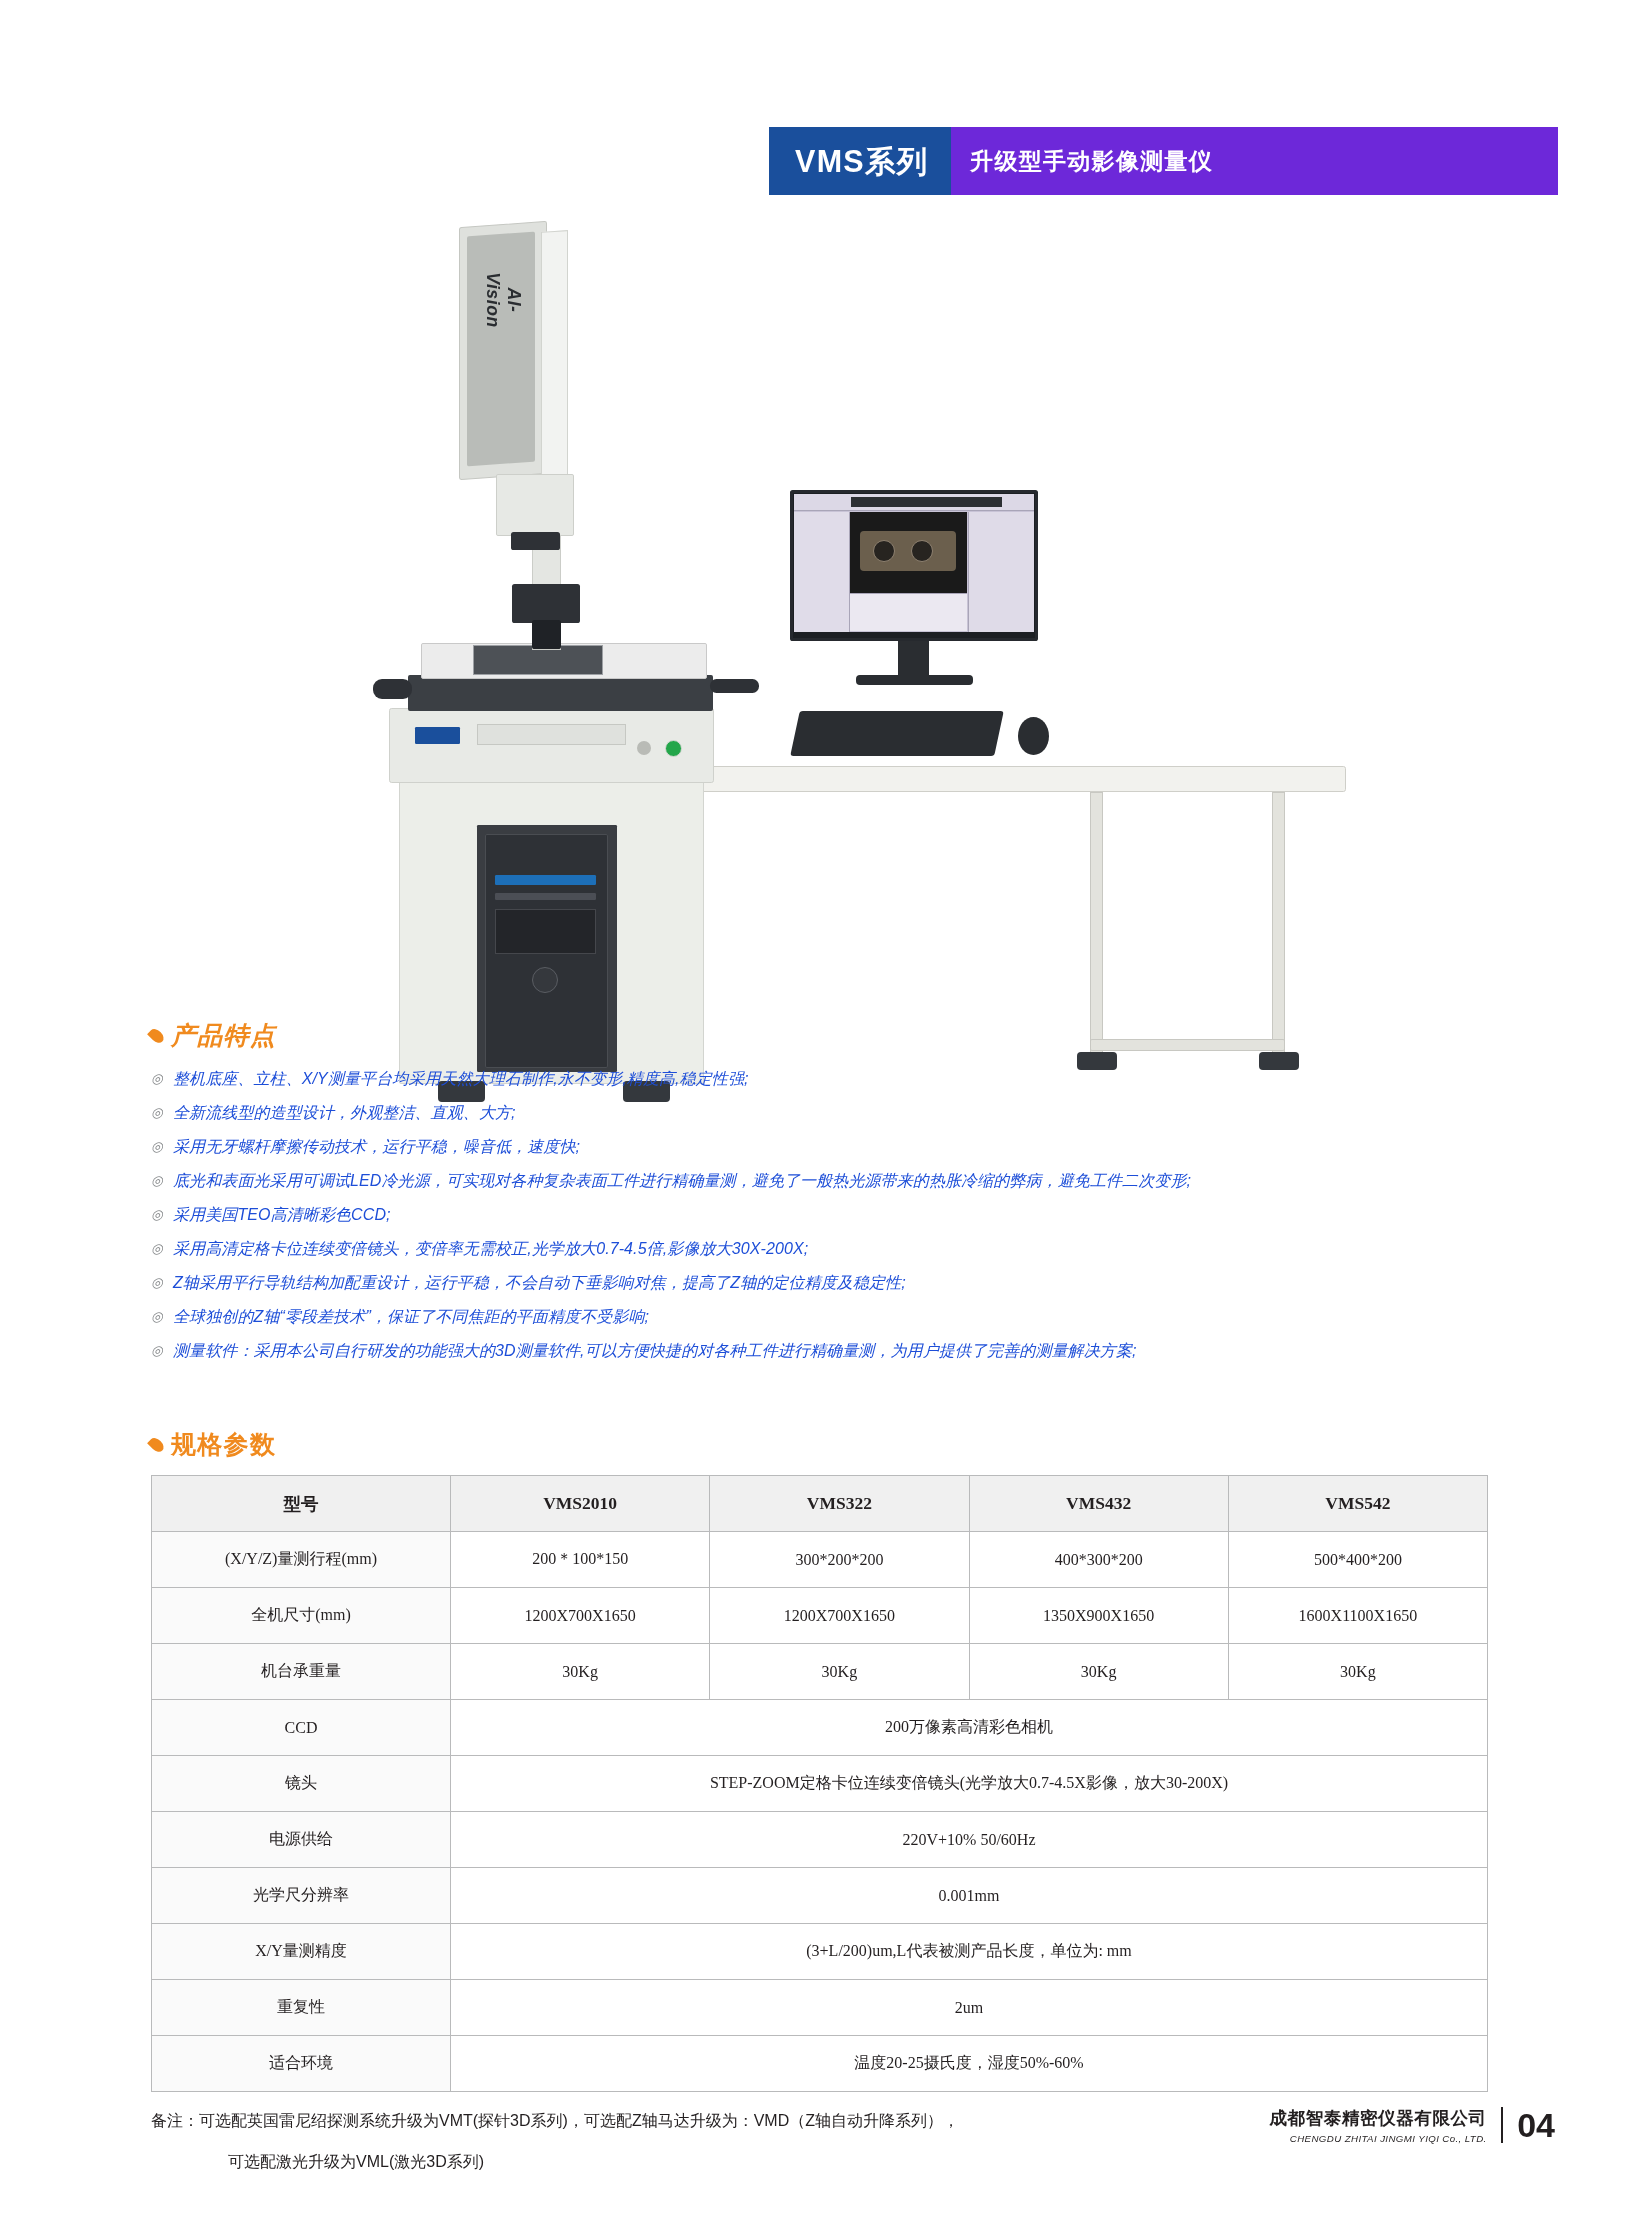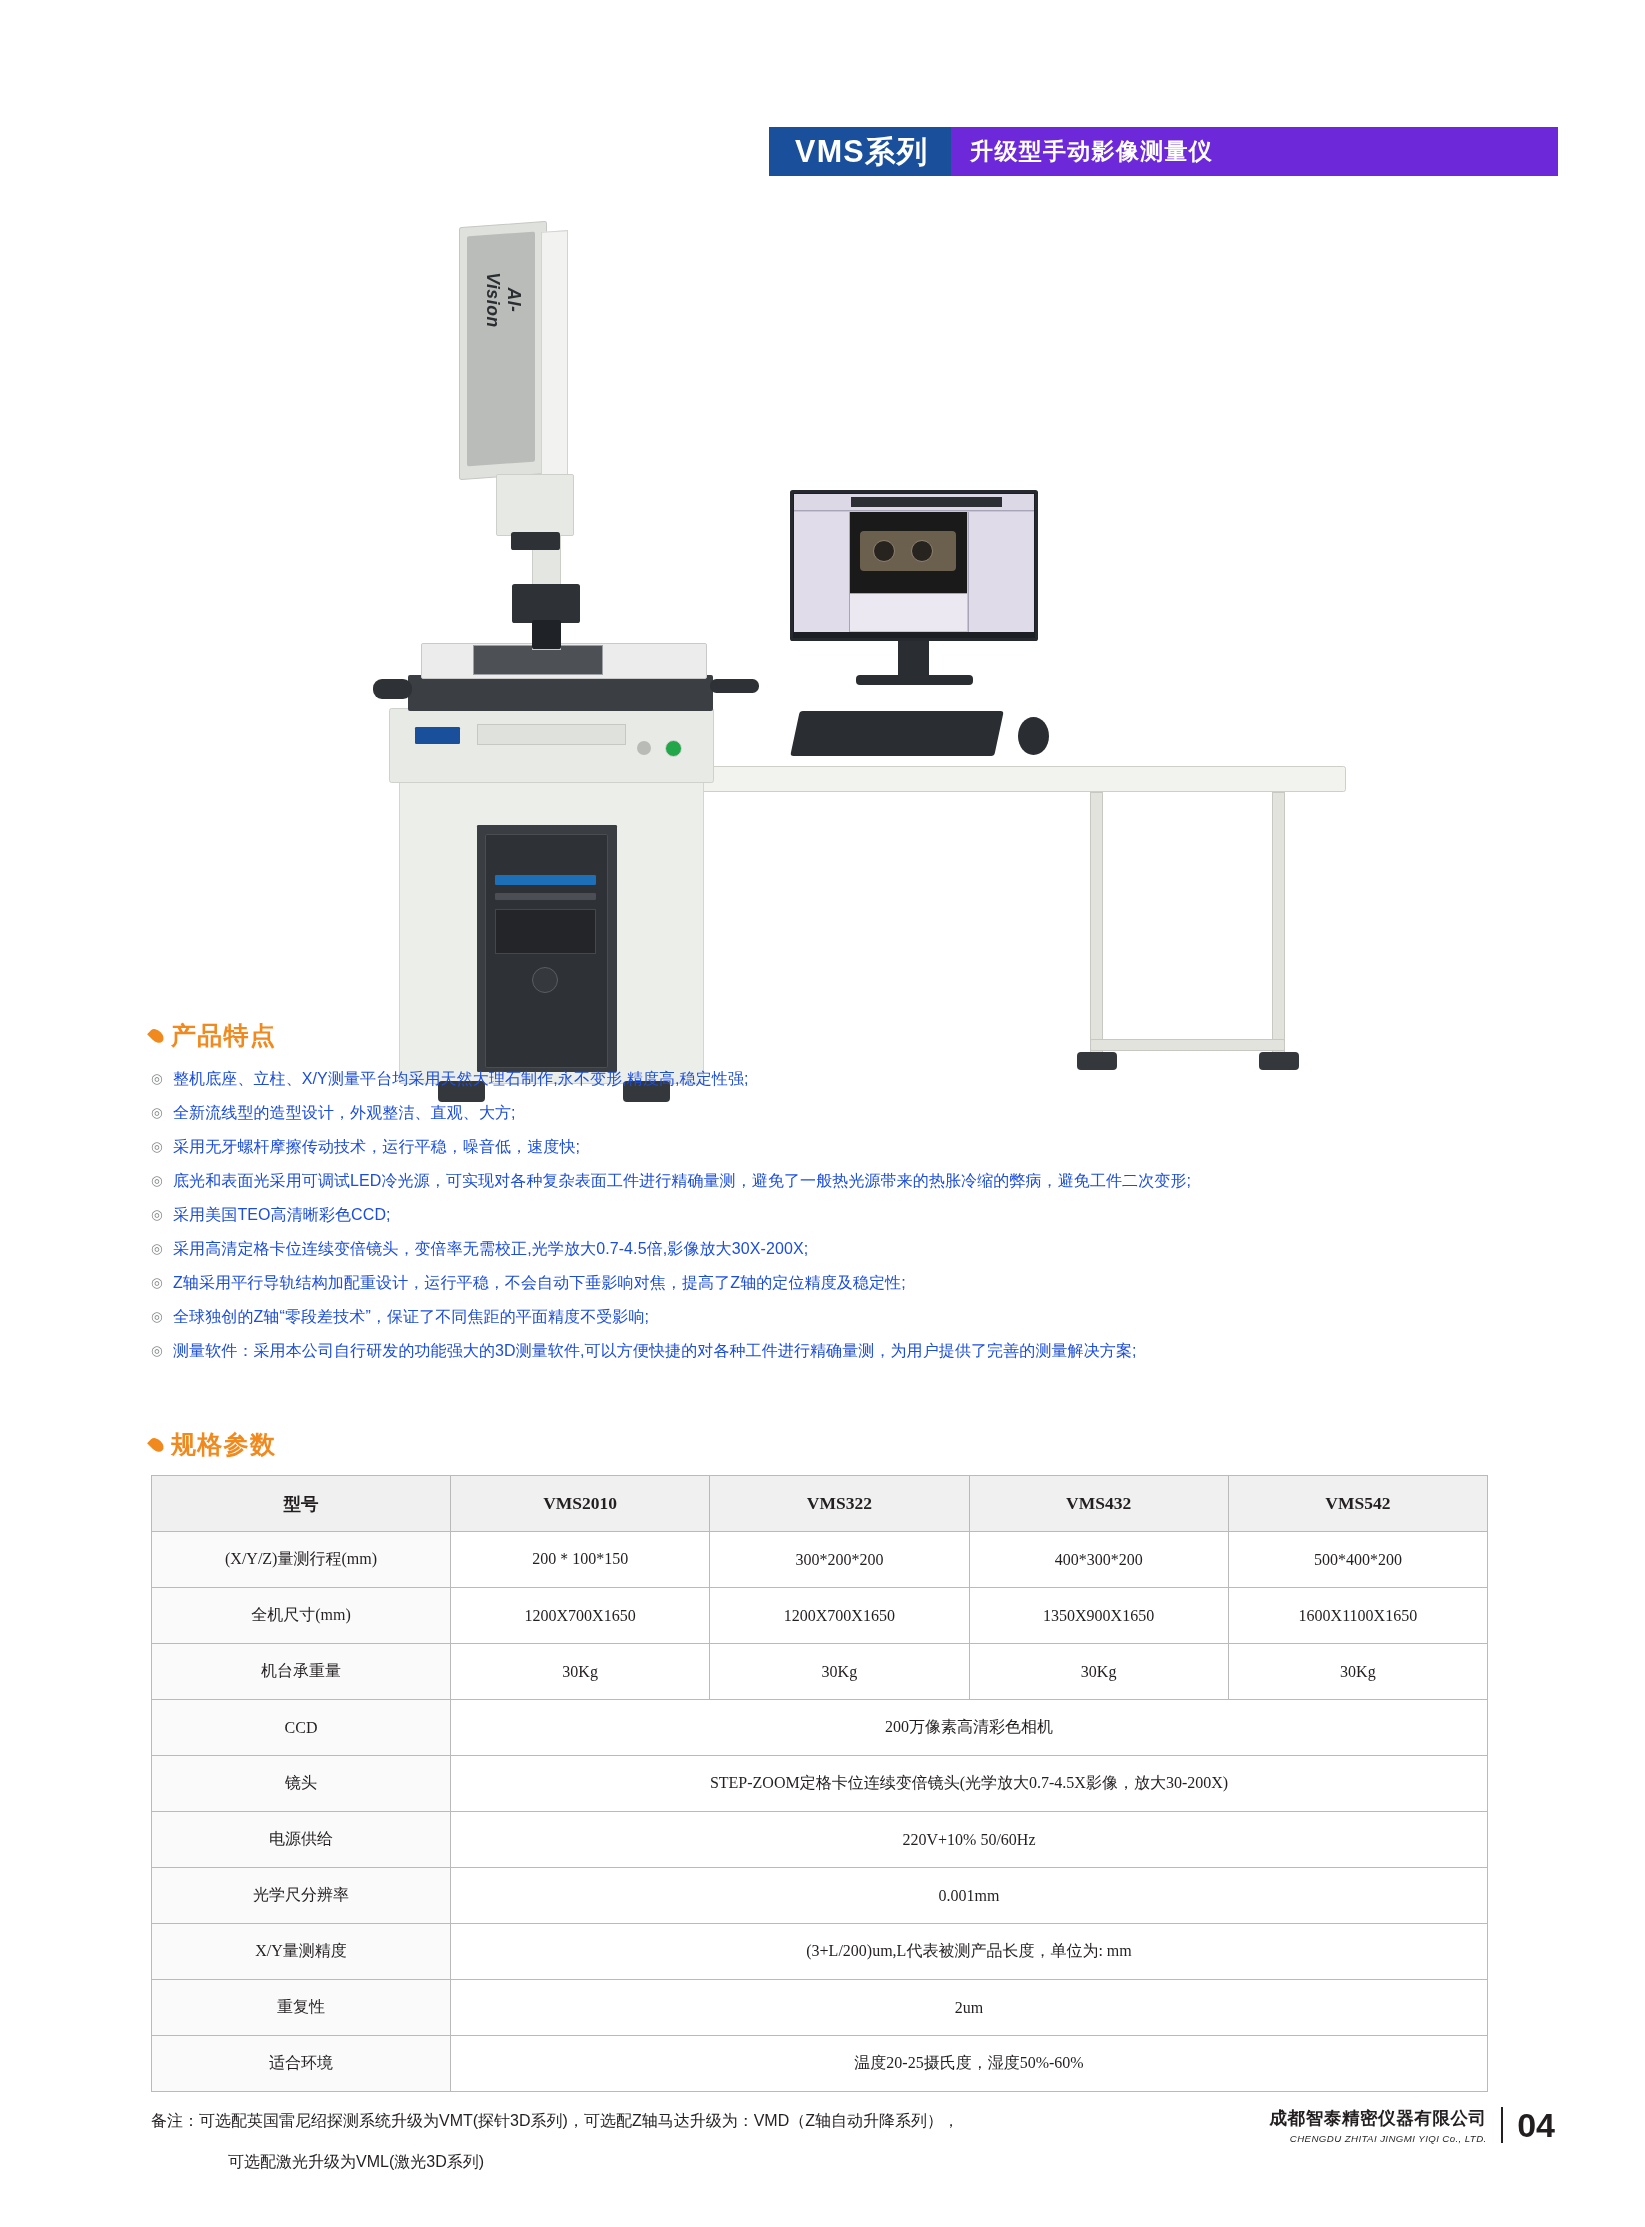--- a/index.html
+++ b/index.html
@@ -15,21 +15,21 @@
     position: relative;
     overflow: hidden;
   }
 
   
   .header-banner {
     position: absolute;
     top: 127px;
     left: 769px;
     right: 88px;
-    height: 49px;
+    height: 68px;
     display: flex;
     align-items: stretch;
     border-radius: 17px;
   }
   .banner-blue {
     background: #1a4f9c;
     color: #ffffff;
     font-size: 30.5px;
     font-weight: bold;
     letter-spacing: 1.3px;
@@ -451,21 +451,21 @@
     display: inline-block;
   }
   .section-title {
     color: #f08a1e;
     font-size: 25px;
     font-weight: bold;
     letter-spacing: 1.3px;
   }
 
   
-  #features-section { top: 1019px; width: 1415px; }
+  #features-section { top: 1019px; width: 1415px; font-style: italic; }
   .feature-row {
     display: flex;
     align-items: flex-start;
     margin-bottom: 9px;
   }
   .feature-bullet {
     color: #888b8d;
     font-size: 13.6px;
     line-height: 25px;
     width: 22px;

